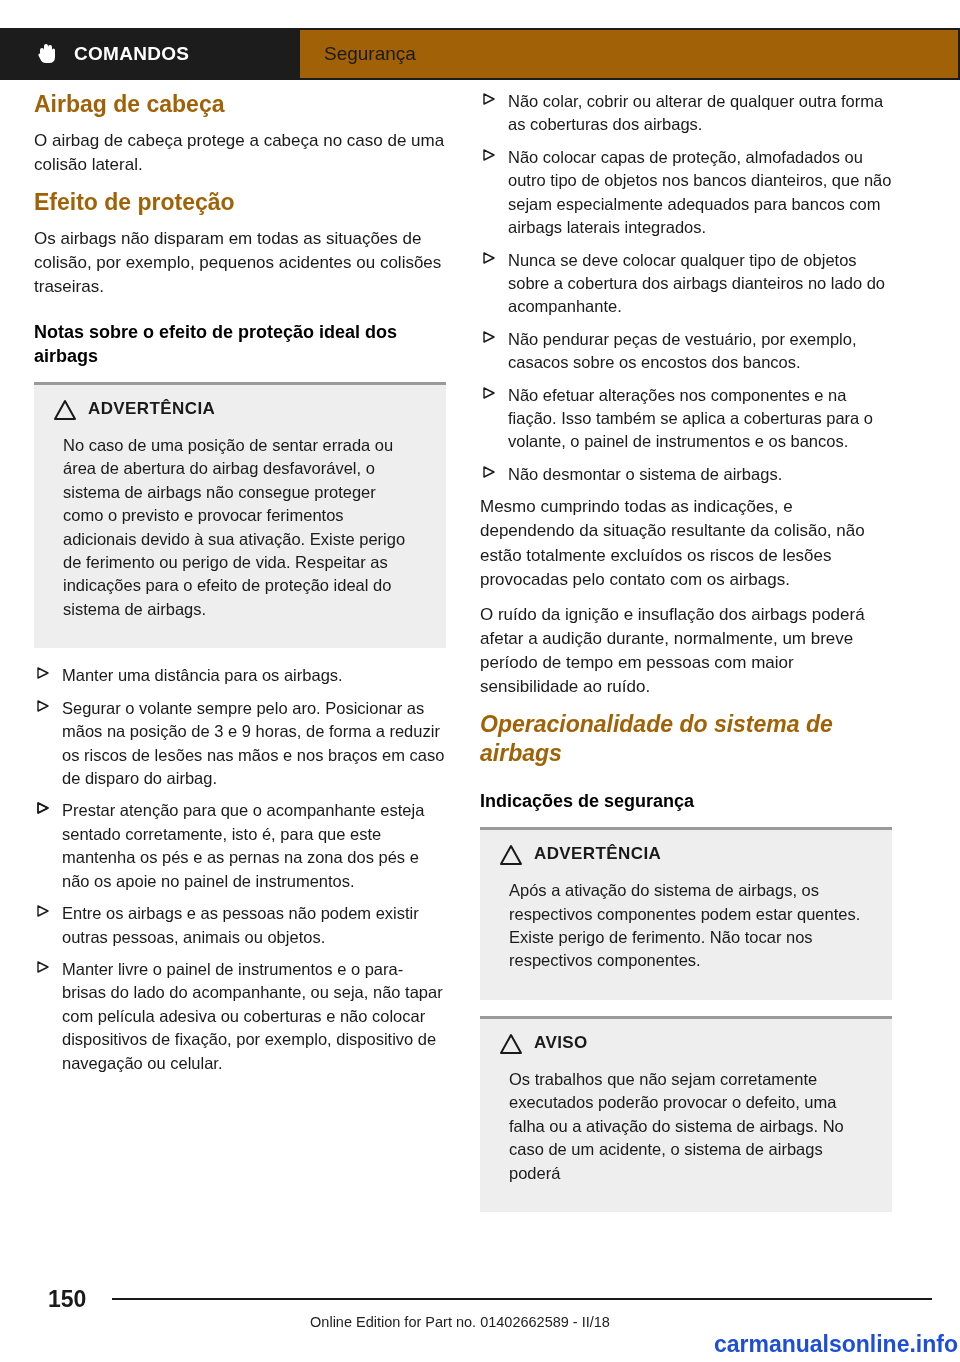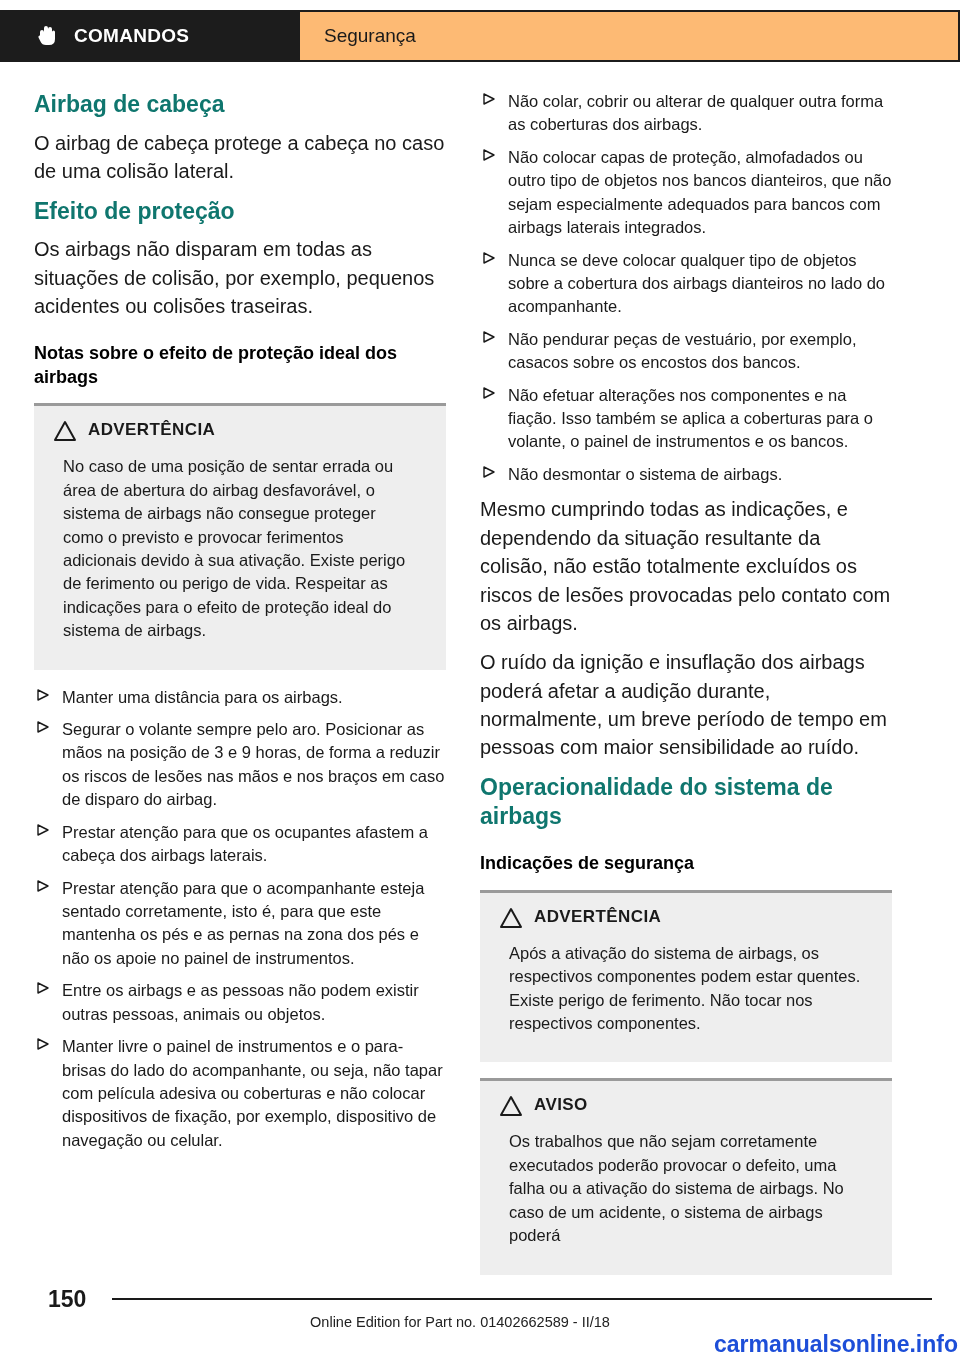--- a/index.html
+++ b/index.html
@@ -10,21 +10,21 @@
     background: #ffffff;
     font-family: "Liberation Sans", sans-serif;
     color: #1a1a1a;
     position: relative;
     overflow: hidden;
   }
 
   
   .header {
     position: absolute;
-    top: 10px;
+    top: 28px;
     left: 0;
     width: 960px;
     height: 44px;
     display: flex;
   }
   .header-tab-black {
     width: 300px;
     height: 52px;
     background: #1c1c1c;
     color: #ffffff;
@@ -39,21 +39,21 @@
     width: 26px;
     height: 26px;
     margin-right: 14px;
     display: inline-flex;
     align-items: center;
     justify-content: center;
   }
   .header-tab-white {
     flex: 1;
     height: 52px;
-    background: #fdba74;
+    background: #a16207;
     border: 2px solid #1c1c1c;
     border-left: none;
     display: flex;
     align-items: center;
     padding-left: 24px;
     font-size: 19px;
     color: #1a1a1a;
   }
 
   
@@ -66,34 +66,34 @@
   .col {
     position: absolute;
     width: 412px;
     top: 0;
   }
   .col-left { left: 34px; }
   .col-right { left: 480px; }
 
   h1.section {
     font-size: 23px;
-    color: #0f766e;
+    color: #a16207;
     margin: 0 0 10px 0;
     font-weight: bold;
     line-height: 1.25;
   }
   h2.subsection {
     font-size: 18px;
     color: #000000;
     margin: 22px 0 8px 0;
     font-weight: bold;
     line-height: 1.3;
   }
   p.body {
-    font-size: 20px;
+    font-size: 17px;
     line-height: 1.42;
     margin: 0 0 11px 0;
   }
 
   
   .notice {
     background: #eeeeee;
     padding: 14px 16px 14px 16px;
     margin: 14px 0 16px 0;
     border-top: 3px solid #9a9a9a;
@@ -243,21 +243,20 @@
             </svg>
         </span>
         <span>Segurar o volante sempre pelo aro. Posicionar as mãos na posição de 3 e 9 horas, de forma a reduzir os riscos de lesões nas mãos e nos braços em caso de disparo do airbag.</span>
       </li>
       <li>
         <span class="marker">
           <svg width="14" height="14" viewBox="0 0 14 14">
               <path d="M2 2 L12 7 L2 12 Z" fill="none" stroke="#1a1a1a" stroke-width="1.4" stroke-linejoin="round"></path>
             </svg>
         </span>
-        <span>Prestar atenção para que os ocupantes afastem a cabeça dos airbags laterais.</span>
       </li>
       <li>
         <span class="marker">
           <svg width="14" height="14" viewBox="0 0 14 14">
               <path d="M2 2 L12 7 L2 12 Z" fill="none" stroke="#1a1a1a" stroke-width="1.4" stroke-linejoin="round"></path>
             </svg>
         </span>
         <span>Prestar atenção para que o acompanhante esteja sentado corretamente, isto é, para que este mantenha os pés e as pernas na zona dos pés e não os apoie no painel de instrumentos.</span>
       </li>
       <li>
@@ -328,21 +327,21 @@
               <path d="M2 2 L12 7 L2 12 Z" fill="none" stroke="#1a1a1a" stroke-width="1.4" stroke-linejoin="round"></path>
             </svg>
         </span>
         <span>Não desmontar o sistema de airbags.</span>
       </li>
     </ul>
 
     <p class="body">Mesmo cumprindo todas as indicações, e dependendo da situação resultante da colisão, não estão totalmente excluídos os riscos de lesões provocadas pelo contato com os airbags.</p>
     <p class="body">O ruído da ignição e insuflação dos airbags poderá afetar a audição durante, normalmente, um breve período de tempo em pessoas com maior sensibilidade ao ruído.</p>
 
-    <h1 class="section" style="margin-top:2px;">Operacionalidade do sistema de airbags</h1>
+    <h1 class="section" style="margin-top:2px;font-style:italic;">Operacionalidade do sistema de airbags</h1>
     <h2 class="subsection" style="">Indicações de segurança</h2>
 
     <div class="notice">
       <div class="notice-title">
         <span class="warn-icon">
           <svg width="22" height="22" viewBox="0 0 22 22">
             <path d="M11 2 L21 20 L1 20 Z" fill="none" stroke="#1a1a1a" stroke-width="2" stroke-linejoin="round"></path>
           </svg>
         </span>
         <span>ADVERTÊNCIA</span>

